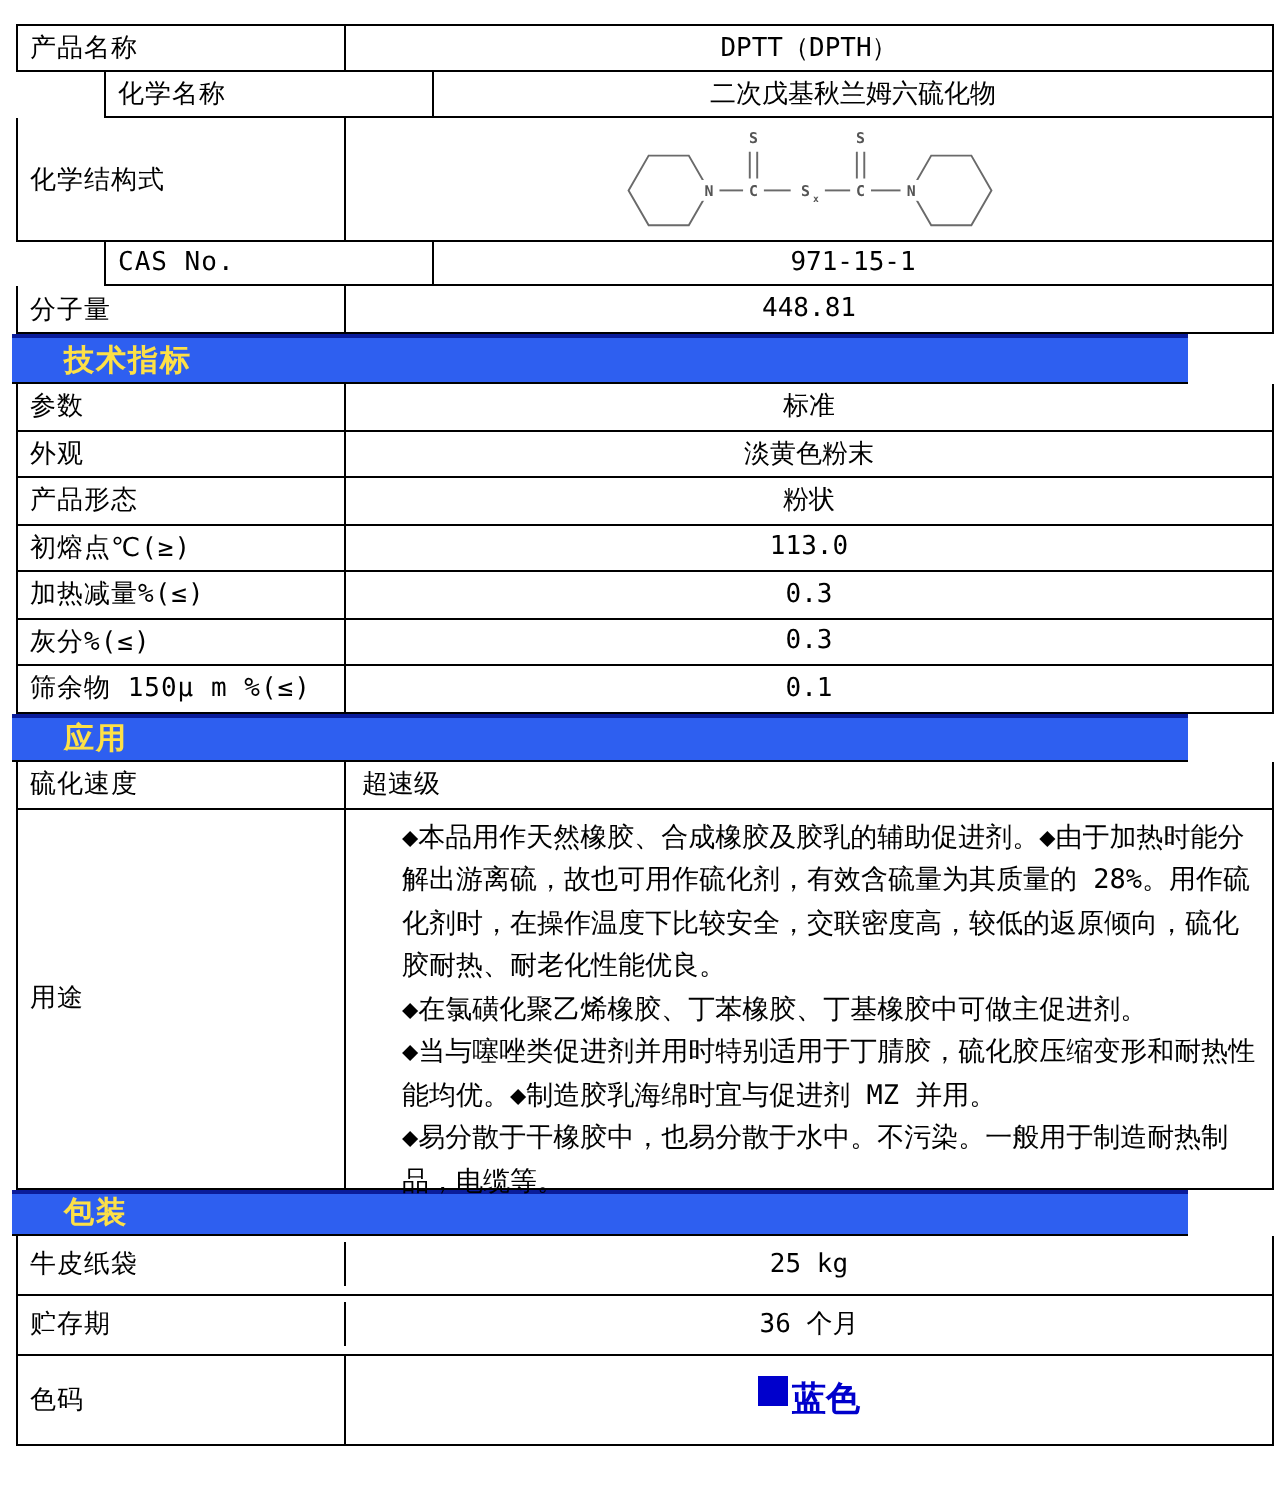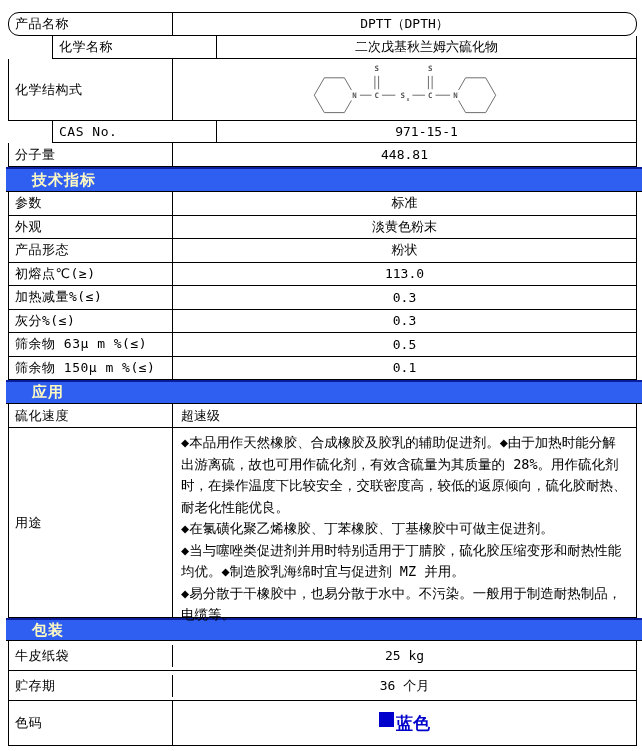--- a/index.html
+++ b/index.html
@@ -27,39 +27,39 @@
   }
   .cell-v {
     flex:1; box-sizing:border-box;
     display:flex; align-items:center; justify-content:center;
     font-size:13px; text-align:center;
   }
   .cell-v.left { justify-content:flex-start; padding-left:8px; text-align:left; }
   .cell-v.block {
     display:block; text-align:left;
     padding:4px 8px 4px 8px;
-    font-size:13.5px; line-height:21.5px;
-  }
-
-  .h23 { min-height:23px;border-radius:11px; }
+    font-size:13.5px; line-height:21.5px;margin-left:20px;
+  }
+
+  .h23 { min-height:23px; }
   .h22 { min-height:22px;margin-left:44px; }
   .h24 { min-height:24px; }
   .h62 { min-height:62px; }
   .h235 { min-height:23.5px; }
   .h30 { min-height:30px;align-items:center; }
   .h45 { min-height:45px; }
   .h190 { height:190px; }
 
   .band {
     box-sizing:border-box;
-    margin-left:-2px; width:636px; height:25px;
+    margin-left:-2px; width:588px; height:25px;
     background:var(--band_bg,#2e5ff0);
     border-top:2px solid var(--band_top,#0a1c9a);
     border-bottom:1px solid #000;
-    color:#fef9c3; font-weight:bold; font-size:15px;
+    color:#fde047; font-weight:bold; font-size:15px;
     padding-left:26px; display:flex; align-items:center;
     letter-spacing:1px;
   }
   .band.h24b { height:24px; }
   .band.h23b { height:23px; }
 
   .code-val { font-weight:bold; font-size:17px; color:var(--code_blue,#0000cc); display:flex; align-items:flex-start; }
   .code-sq { width:15px; height:15px; background:var(--code_blue,#0000cc); display:inline-block; margin-right:2px; }
 
   .struct-svg text { font-family:"DejaVu Sans Mono","Liberation Mono",monospace; font-weight:bold; fill:#555; }
@@ -147,24 +147,20 @@
     </div>
     <div class="row h235">
       <div class="cell-l">加热减量%(≤)</div>
       <div class="cell-v">0.3</div>
     </div>
     <div class="row h235">
       <div class="cell-l">灰分%(≤)</div>
       <div class="cell-v">0.3</div>
     </div>
     <div class="row h235">
-      <div class="cell-l">筛余物 63μ m %(≤)</div>
-      <div class="cell-v">0.5</div>
-    </div>
-    <div class="row h235">
       <div class="cell-l">筛余物 150μ m %(≤)</div>
       <div class="cell-v">0.1</div>
     </div>
 
     <div class="band h24b">应用</div>
 
     <div class="row h24">
       <div class="cell-l">硫化速度</div>
       <div class="cell-v left">超速级</div>
     </div>

